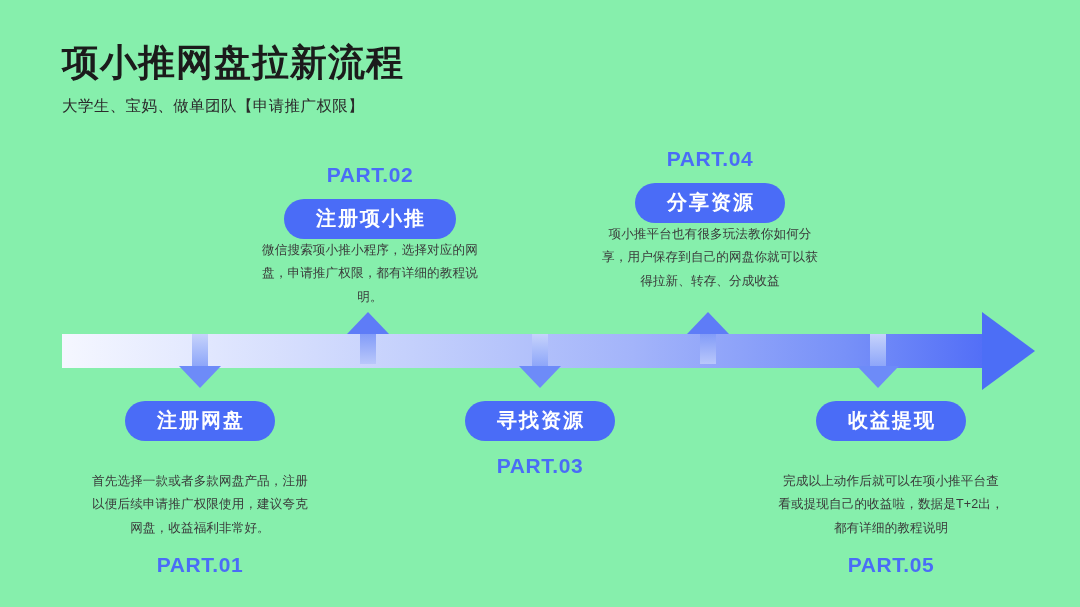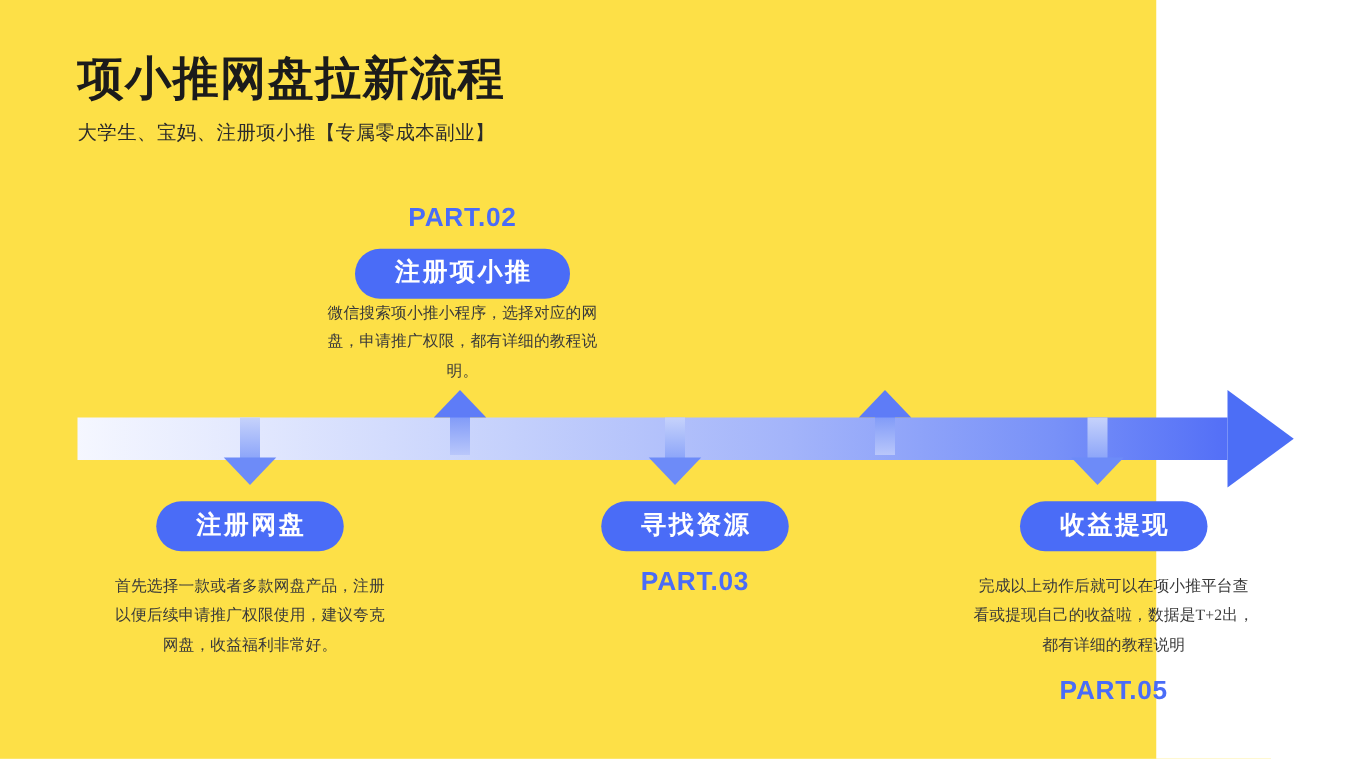--- a/index.html
+++ b/index.html
@@ -10,23 +10,23 @@
     width: 1080px;
     height: 607px;
     background: #ffffff;
     font-family: "Liberation Sans", "DejaVu Sans", sans-serif;
     overflow: hidden;
     position: relative;
   }
 
   #canvas {
     position: relative;
-    width: 925px;
+    width: 1080px;
     height: 607px;
-    background: #fde047;
+    background: #86efac;
   }
 
   
   .header {
     position: absolute;
     left: 62px;
     top: 40px;
     width: 700px;
   }
   .title {
@@ -146,31 +146,31 @@
     line-height: 1.85;
     letter-spacing: 0.1px;
     padding: 0 2px;
   }
 
   
   .step-top .part-label { margin-bottom: 14px; }
   .step-top .desc { }
 
   
-  .step-bottom .desc { margin-top: 17px; font-family: Liberation Serif, serif; }
+  .step-bottom .desc { margin-top: 29px; }
   .step-bottom .part-label { margin-top: 14px; }
 </style>
 </head>
 <body>
 
 <div id="canvas">
 
   <div class="header">
     <h1 class="title">项小推网盘拉新流程</h1>
-    <p class="subtitle">大学生、宝妈、注册项小推【专属零成本副业】</p>
+    <p class="subtitle">大学生、宝妈、做单团队【申请推广权限】</p>
   </div>
 
   <div class="timeline"></div>
   <div class="timeline-head"></div>
 
   <div class="arrow-down" style="left:179px; top:334px; height:56px;">
     <div class="arrow-stem"></div>
     <div class="arrow-head"></div>
   </div>
 
@@ -193,27 +193,33 @@
     <div class="arrow-stem"></div>
     <div class="arrow-head"></div>
   </div>
 
   <div class="step step-top" style="left:255px; top:164px;">
     <div class="part-label">PART.02</div>
     <div class="pill">注册项小推</div>
     <div class="desc">微信搜索项小推小程序，选择对应的网盘，申请推广权限，都有详细的教程说明。</div>
   </div>
 
+  <div class="step step-top" style="left:595px; top:148px;">
+    <div class="part-label">PART.04</div>
+    <div class="pill">分享资源</div>
+    <div class="desc">项小推平台也有很多玩法教你如何分享，用户保存到自己的网盘你就可以获得拉新、转存、分成收益</div>
+  </div>
 
   <div class="step step-bottom" style="left:85px; top:401px;">
     <div class="pill">注册网盘</div>
     <div class="desc">首先选择一款或者多款网盘产品，注册以便后续申请推广权限使用，建议夸克网盘，收益福利非常好。</div>
-  </div>
-
-  <div class="step step-bottom" style="left:441px; top:401px;">
+    <div class="part-label">PART.01</div>
+  </div>
+
+  <div class="step step-bottom" style="left:425px; top:401px;">
     <div class="pill">寻找资源</div>
     <div class="part-label">PART.03</div>
   </div>
 
   <div class="step step-bottom" style="left:776px; top:401px;">
     <div class="pill">收益提现</div>
     <div class="desc">完成以上动作后就可以在项小推平台查看或提现自己的收益啦，数据是T+2出，都有详细的教程说明</div>
     <div class="part-label">PART.05</div>
   </div>
 

